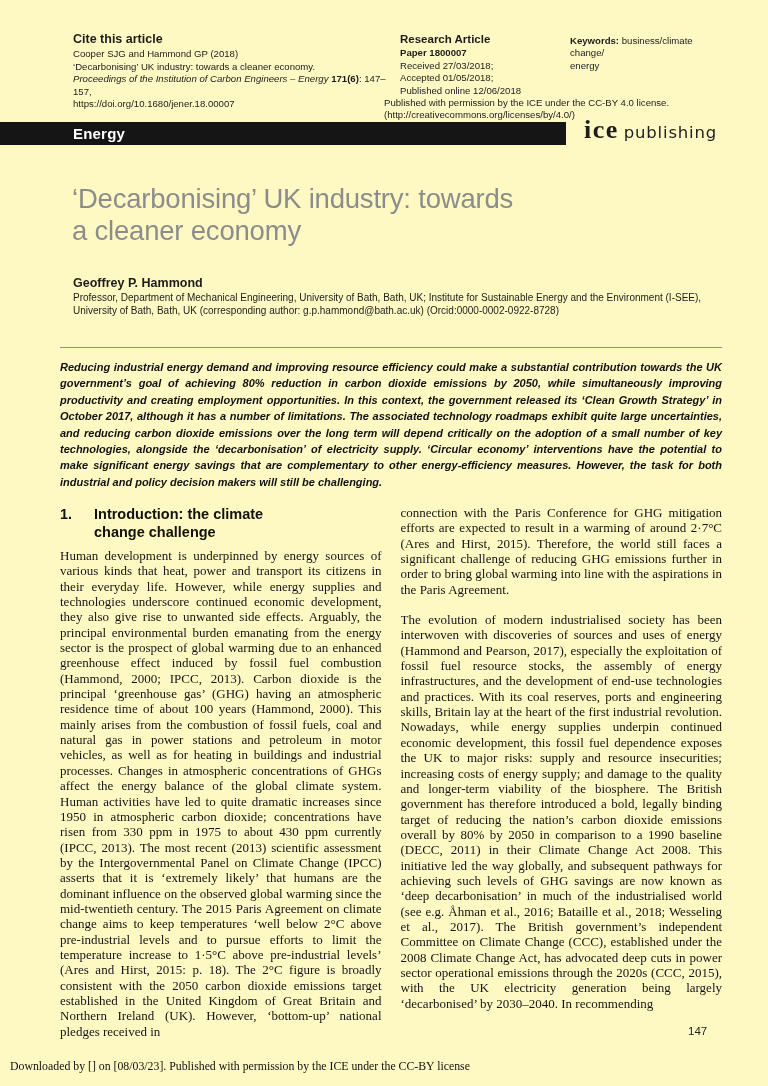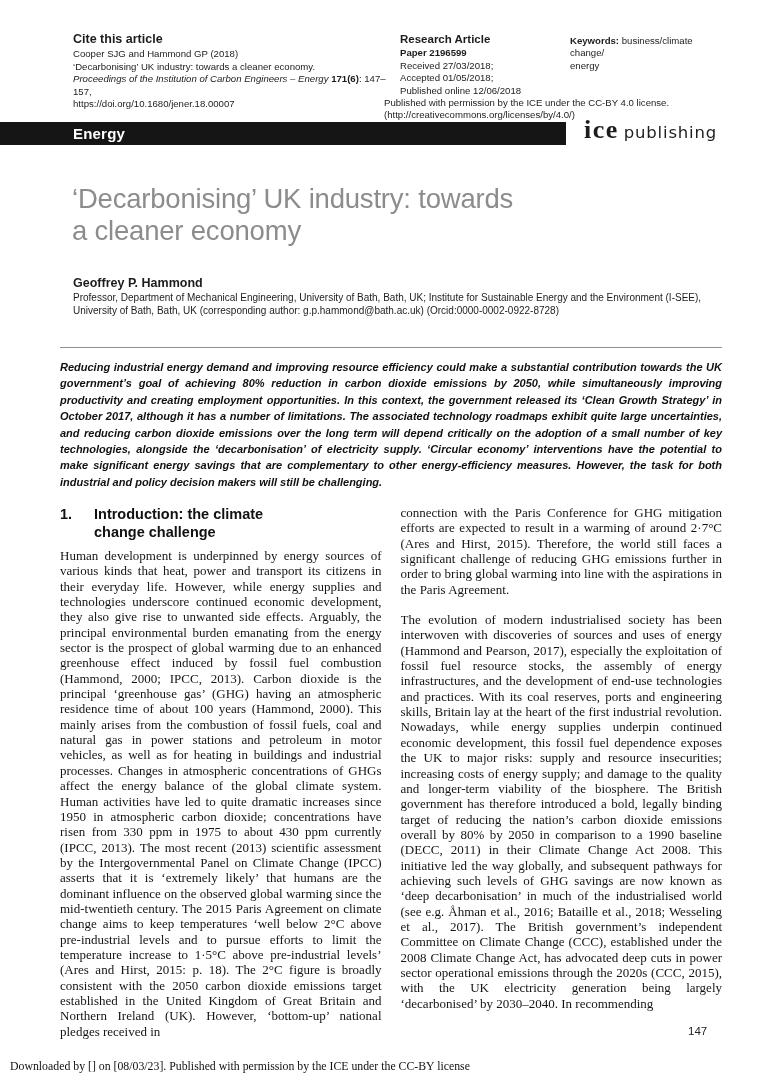--- a/index.html
+++ b/index.html
@@ -1,18 +1,18 @@
 <!DOCTYPE html>
 <html><head>
 <meta charset="utf-8">
 <style>
   * { margin:0; padding:0; box-sizing:border-box; }
   html,body { background:#e9e9e9; }
   .page {
-    position:relative; width:768px; height:1086px; background:#ffffff;
+    position:relative; width:768px; height:1086px; background:#fef9c3;
     font-family:"Liberation Sans", sans-serif; color:#1c1c1c; overflow:hidden;
     margin:0 auto;
   }
   
   .cite-block { position:absolute; left:73px; top:33px; width:330px; font-size:9.6px; line-height:12.4px; }
   .cite-heading { font-size:12.5px; font-weight:bold; margin-bottom:3px; }
   .cite-journal { font-style:italic; }
   .cite-issue { font-weight:bold; }
   .info-block { position:absolute; left:400px; top:33px; width:168px; font-size:9.6px; line-height:12.4px; }
   .info-type, .info-paper { font-weight:bold; }
@@ -59,21 +59,21 @@
   <div class="cite-block">
     <div class="cite-heading">Cite this article</div>
     <div>Cooper SJG and Hammond GP (2018)</div>
     <div>‘Decarbonising’ UK industry: towards a cleaner economy.</div>
     <div><span class="cite-journal">Proceedings of the Institution of Carbon Engineers – Energy</span><span class="cite-issue"> 171(6)</span><span>: 147–157,</span></div>
     <div>https://doi.org/10.1680/jener.18.00007</div>
   </div>
 
   <div class="info-block">
     <div class="info-type">Research Article</div>
-    <div class="info-paper">Paper 2196599</div>
+    <div class="info-paper">Paper 1800007</div>
     <div>Received 27/03/2018;</div>
     <div>Accepted 01/05/2018;</div>
     <div>Published online 12/06/2018</div>
   </div>
 
   <div class="keywords-block">
     <span class="kw-label">Keywords: </span><span class="preline">business/climate change/
 energy</span>
   </div>
 

